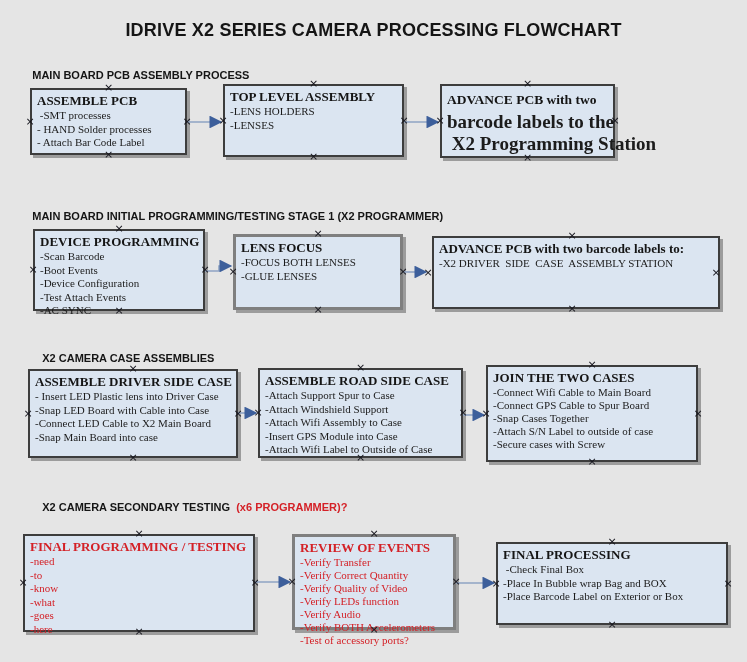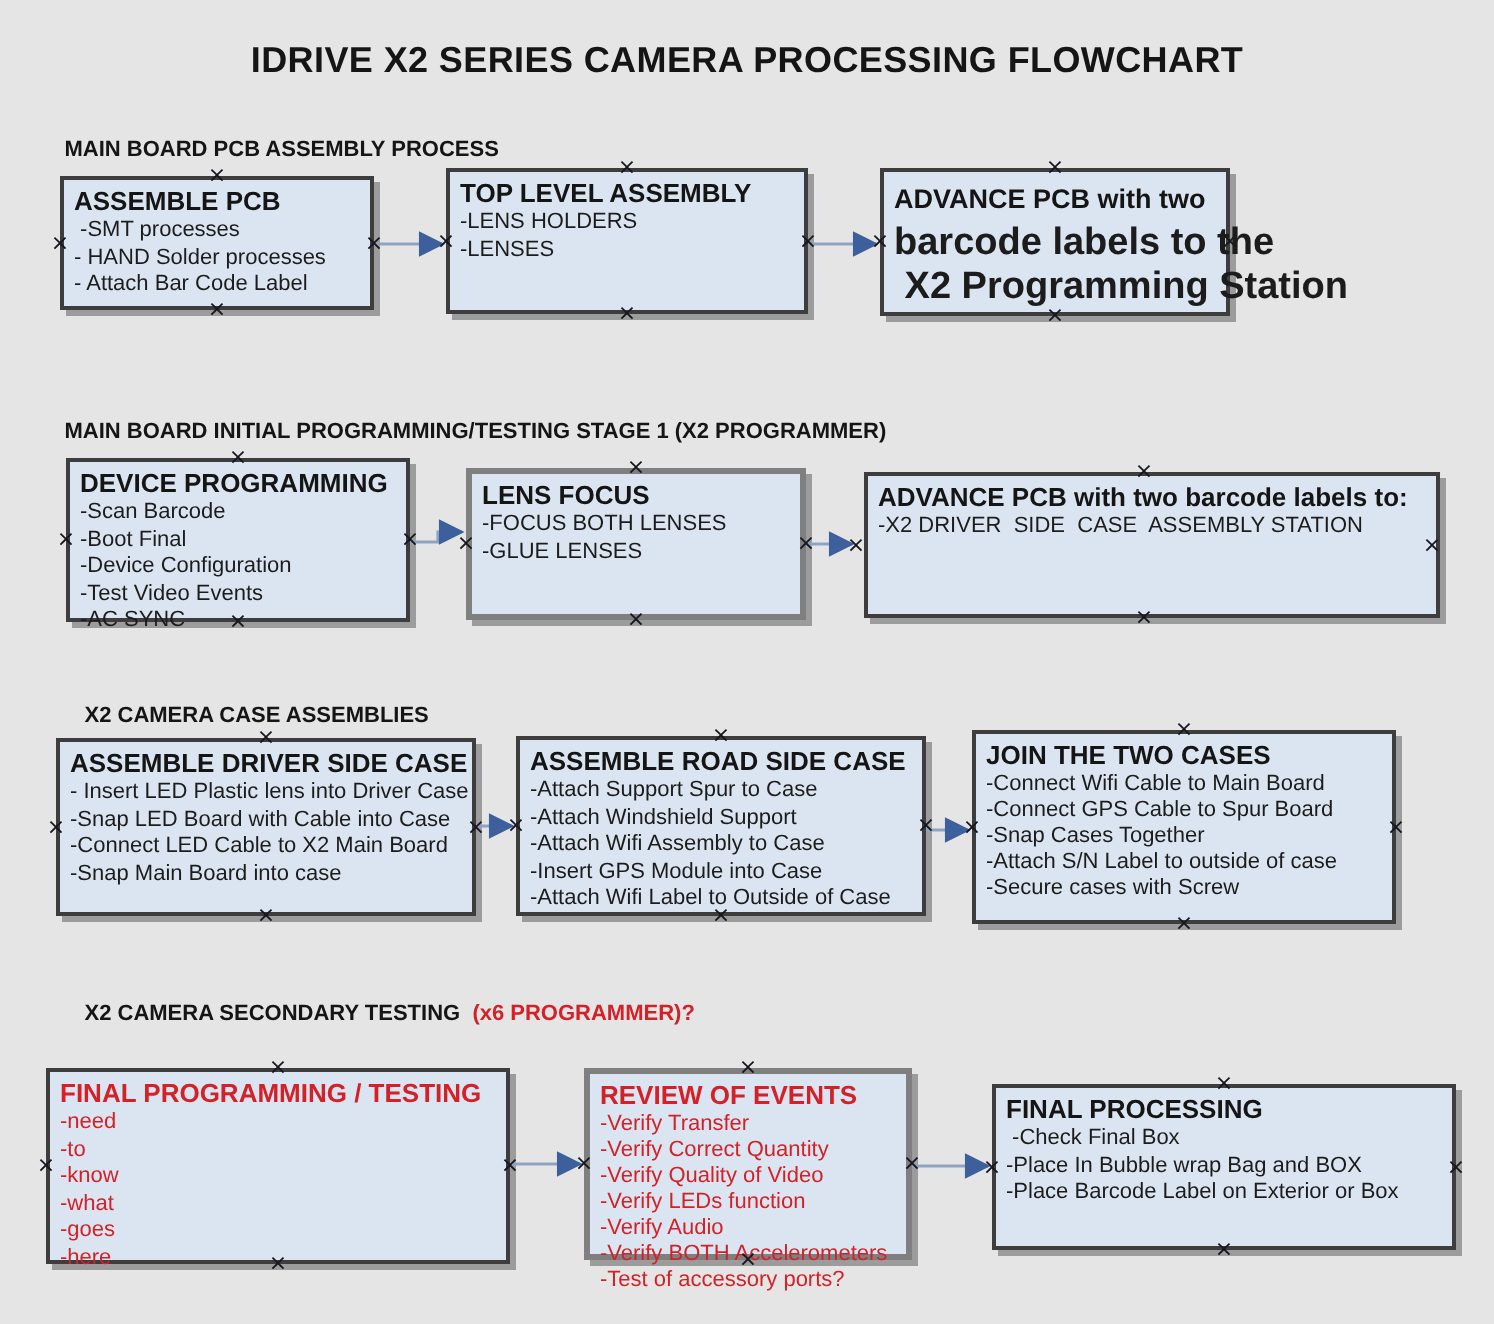--- a/index.html
+++ b/index.html
@@ -12,20 +12,21 @@
     font-size:18px;font-weight:bold;letter-spacing:.2px;color:#151515;
   }
   .sec-heading{
     position:absolute;font-size:11px;font-weight:bold;color:#151515;white-space:pre;
   }
   .sec-heading .red{color:#d42127;}
   .fc-box{
     position:absolute;background:#dbe5f1;border:2px solid #3d3d3d;
     box-shadow:3px 3px 0 #9c9c9c;box-sizing:border-box;
     padding:3px 0 0 5px;
+    font-family:Liberation Serif, serif;
   }
   .fc-box.alt-border{border:3px solid #7f7f7f;}
   .bx-header{font-size:13px;font-weight:bold;line-height:16px;white-space:pre;color:#151515;}
   .bx-item{font-size:11px;line-height:13.5px;white-space:pre;color:#1c1c1c;}
   .fc-box.red-text .bx-header,.fc-box.red-text .bx-item{color:#d42127;}
   .fc-box.all-bold .bx-header{font-size:13.5px;line-height:22px;}
   .fc-box.all-bold .bx-item{font-size:19px;font-weight:bold;line-height:22px;}
   .fc-box.tight .bx-item{line-height:13px;}
   .connectors{position:absolute;left:0;top:0;pointer-events:none;}
   .cp{
@@ -74,23 +75,23 @@
     <div class="bx-items">
         <div class="bx-item">barcode labels to the</div>
         <div class="bx-item"> X2 Programming Station</div>
       </div>
   </div>
 
   <div class="fc-box" style="left:33px;top:229px;width:172px;height:82px;">
     <div class="bx-header">DEVICE PROGRAMMING</div>
     <div class="bx-items">
         <div class="bx-item">-Scan Barcode</div>
-        <div class="bx-item">-Boot Final</div>
+        <div class="bx-item">-Boot Events</div>
         <div class="bx-item">-Device Configuration</div>
-        <div class="bx-item">-Test Video Events</div>
+        <div class="bx-item">-Test Attach Events</div>
         <div class="bx-item">-AC SYNC</div>
       </div>
   </div>
   <div class="fc-box alt-border" style="left:233px;top:234px;width:170px;height:76px;">
     <div class="bx-header">LENS FOCUS</div>
     <div class="bx-items">
         <div class="bx-item">-FOCUS BOTH LENSES</div>
         <div class="bx-item">-GLUE LENSES</div>
       </div>
   </div>

